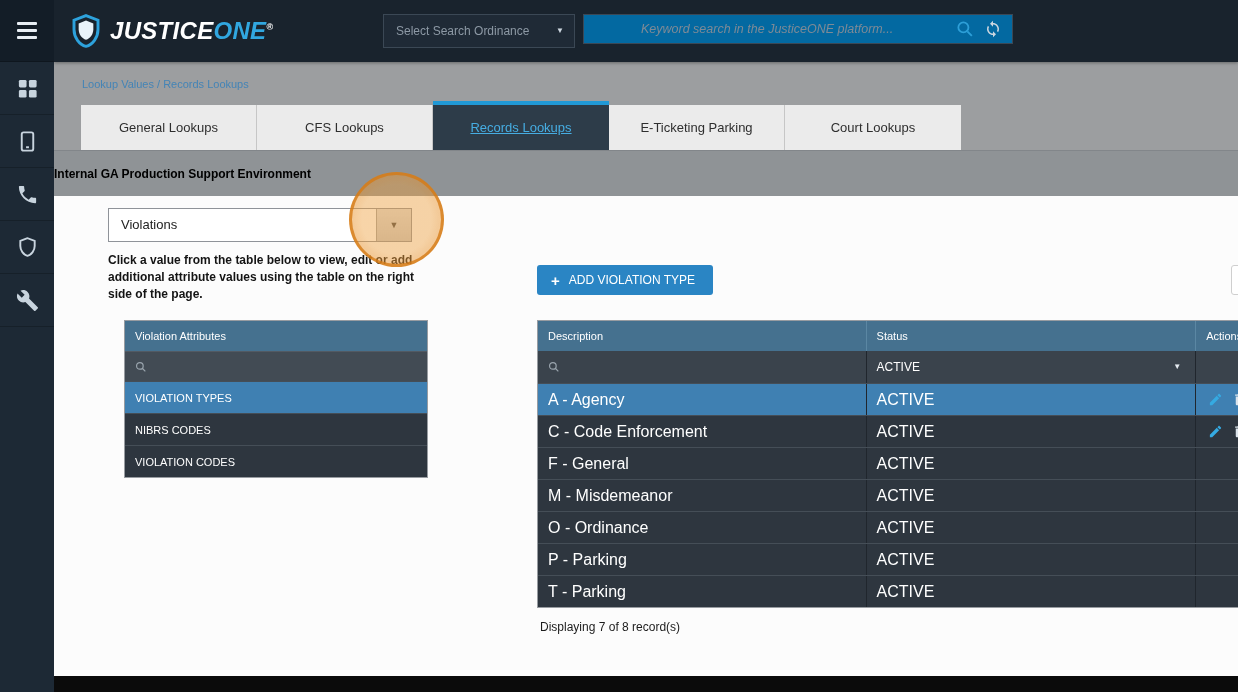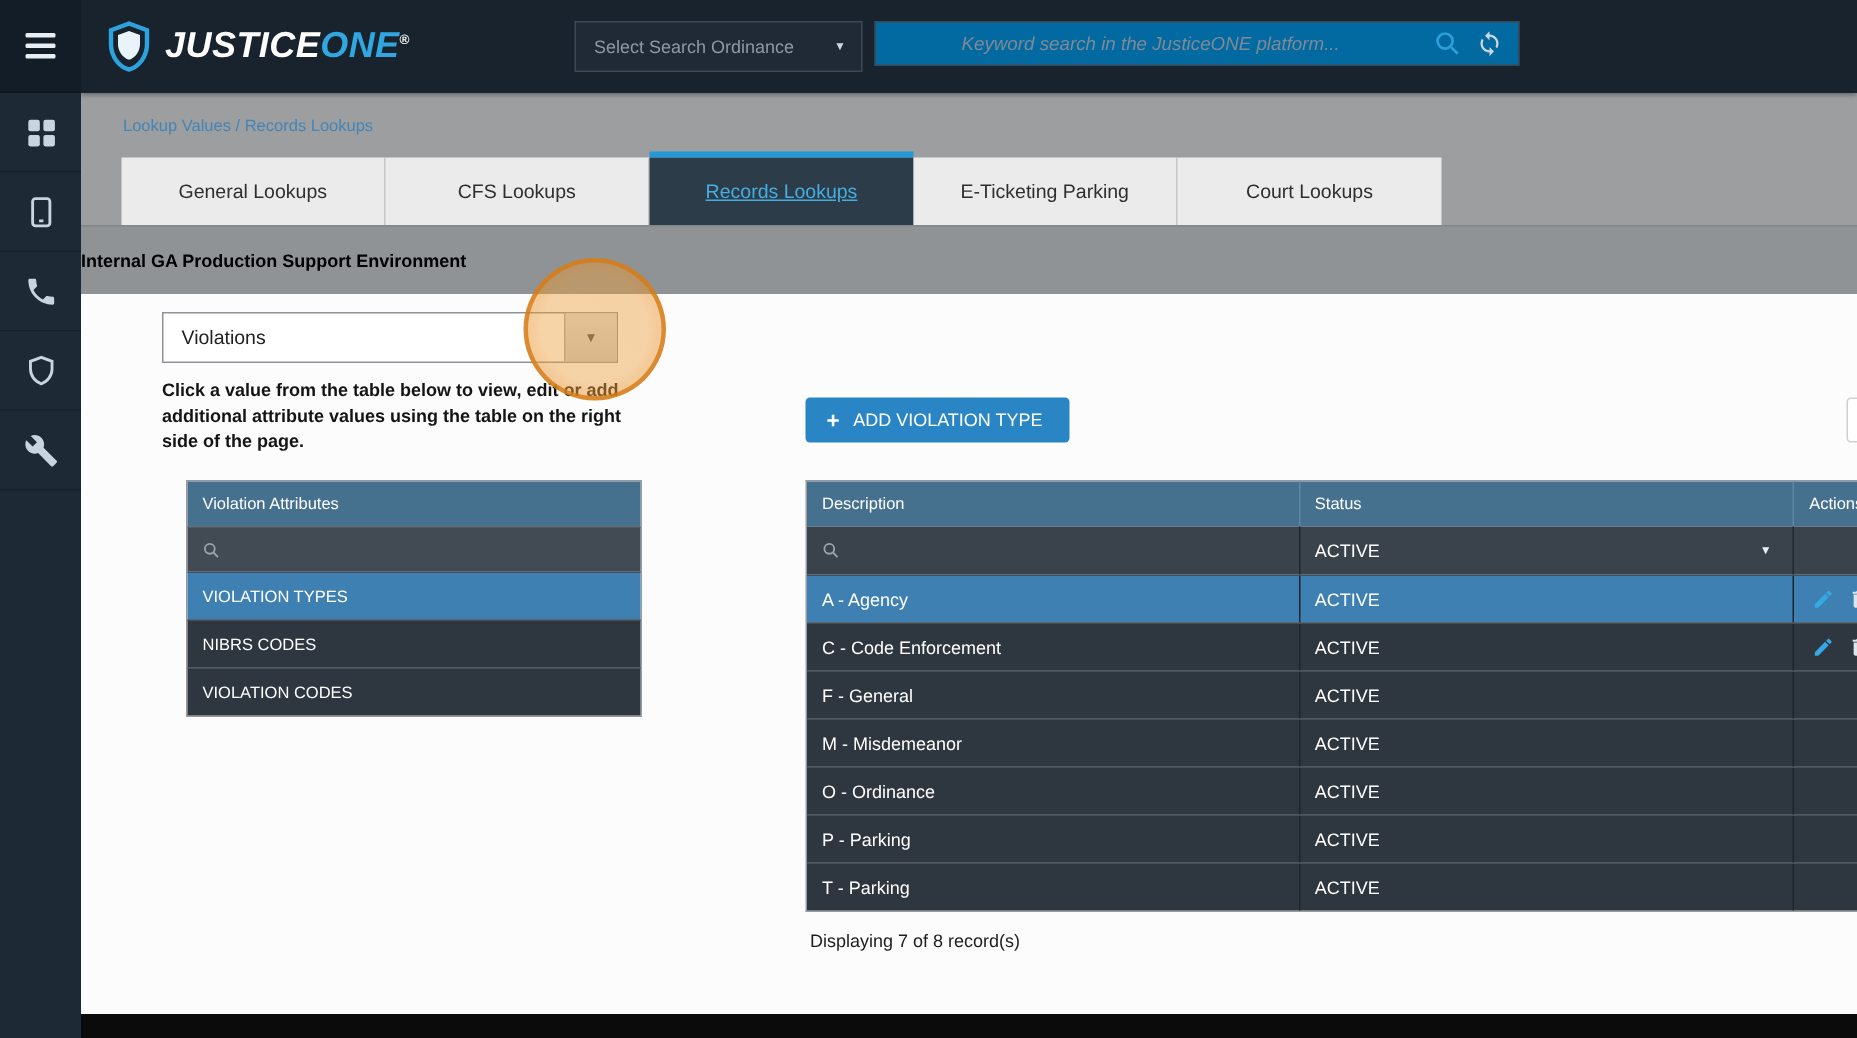--- a/index.html
+++ b/index.html
@@ -67,21 +67,21 @@
   .rt-hrow .cell{color:#fff;font-size:11px;}
   .cell{display:flex;align-items:center;padding-left:10px;overflow:hidden;white-space:nowrap;}
   .cell-desc{width:328px;}
   .cell-status{width:330px;}
   .cell-actions{width:102px;}
   .rt-hrow .cell-status,.rt-hrow .cell-actions{border-left:1px solid #5b87a3;}
   .rt-filter{background:#3a434c;}
   .rt-filter .cell-status{justify-content:space-between;padding-right:14px;color:#fff;font-size:12px;cursor:pointer;}
   .rt-filter .cell-status .chev{color:#e6edf3;}
   .rt-r{background:#2e363f;border-top:1px solid #454e57;color:#fff;cursor:pointer;}
-  .rt-r .cell{font-size:12px;}
+  .rt-r .cell{font-size:16px;}
   .rt-r .cell-status,.rt-r .cell-actions,.rt-filter .cell-status,.rt-filter .cell-actions{border-left:1px solid #20262d;}
   .rt-r.selected{background:#3f80b2;}
   .act{gap:9px;padding-left:12px;}
   .icon-btn{display:flex;align-items:center;cursor:pointer;}
 
   .rt-footer{position:absolute;left:486px;top:424px;font-size:12px;color:#1c1c1c;}
 
   .bottom-bar{position:absolute;left:54px;top:676px;width:1184px;height:16px;background:#0b0b0b;}
 
   

